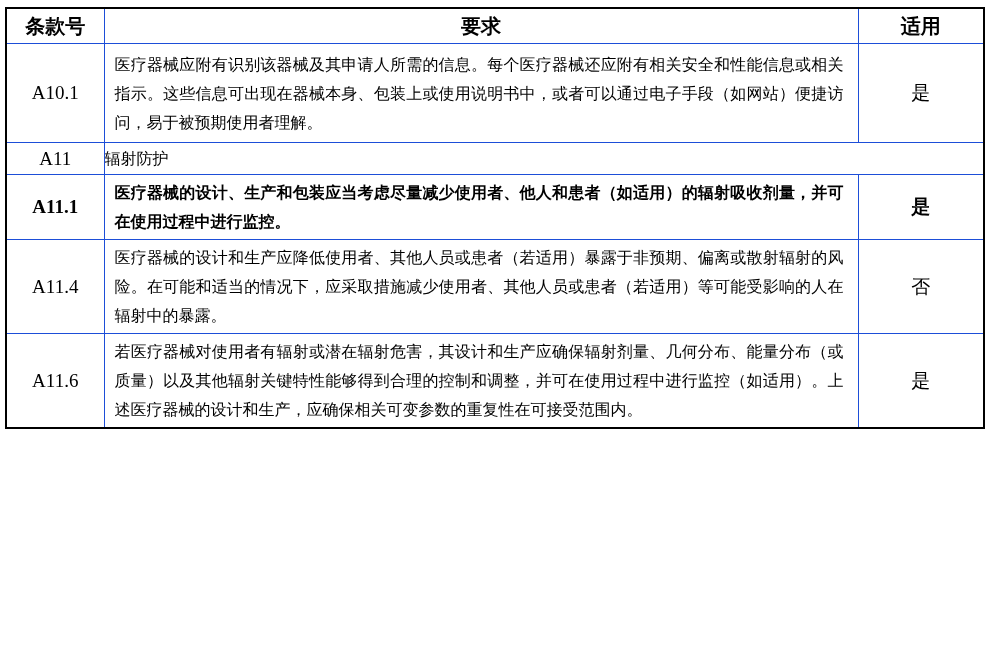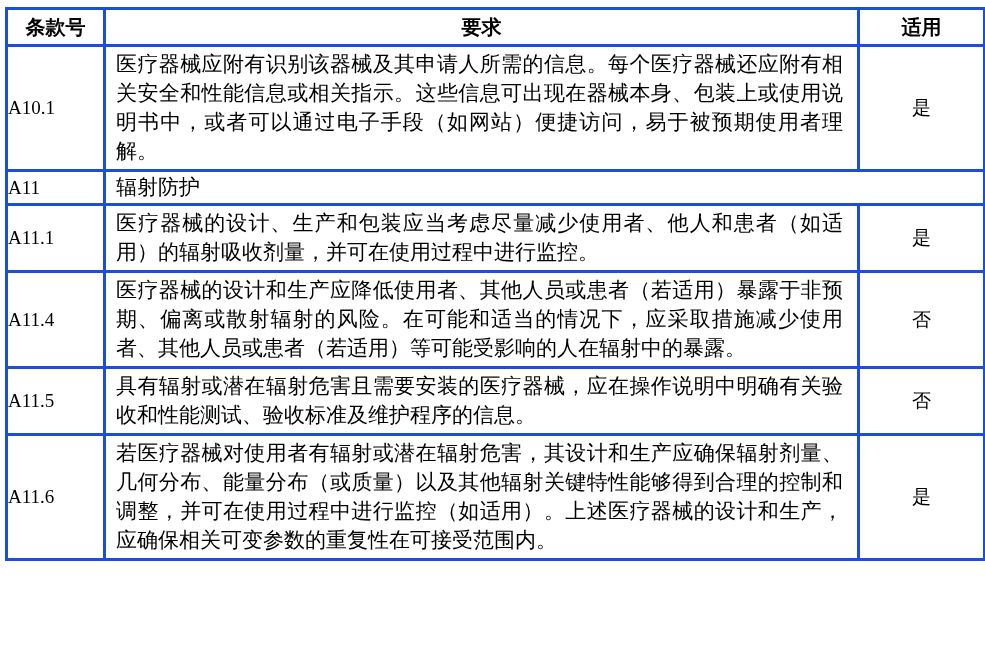--- a/index.html
+++ b/index.html
@@ -22,62 +22,62 @@
     table-layout: fixed;
     width: 978px;
     border: 2px solid #000000;
     color: #000000;
   }
   col.col-clause { width: 98px; }
   col.col-req    { width: 754px; }
   col.col-app    { width: 126px; }
 
   th, td {
-    border: 3px solid #1d4ed8;
+    border: 1px solid #1d4ed8;
     overflow: hidden;
   }
   th {
     font-family: "Liberation Sans", "DejaVu Sans", sans-serif;
     font-weight: bold;
     font-size: 20px;
     text-align: center;
     vertical-align: middle;
     height: 34px;
     padding: 0;
   }
   td.clause-cell {
     font-family: "Liberation Serif", "DejaVu Serif", serif;
     font-size: 19px;
-    text-align: left;
+    text-align: center;
     vertical-align: middle;
-    padding: 0 0;
+    padding: 0 6px;
   }
   td.req-cell {
     font-family: "Liberation Serif", "DejaVu Serif", serif;
-    font-size: 21px;
+    font-size: 16px;
     line-height: 29px;
     text-align: justify;
     vertical-align: middle;
     padding: 3px 14px 3px 10px;
   }
   td.section-cell {
     text-align: left;
-    padding: 1px 10px;
+    padding: 1px 0;
   }
   td.app-cell {
     font-family: "Liberation Serif", "DejaVu Serif", serif;
     font-size: 19px;
     text-align: center;
     vertical-align: middle;
     padding: 0;
   }
   
   tbody tr:nth-child(1) { height: 99px;  }
   tbody tr:nth-child(2) { height: 31px;  }
-  tbody tr:nth-child(3) { height: 60px;  }
+  tbody tr:nth-child(3) { height: 60px; font-weight: bold;  }
   tbody tr:nth-child(4) { height: 90px;  }
   tbody tr:nth-child(5) { height: 59px;  }
   tbody tr:nth-child(6) { height: 91px;  }
   tbody tr:nth-child(7) { height: 59px;  }
   tbody tr:nth-child(8) { height: 111px; }
 </style>
 </head>
 <body style="background: rgb(255, 255, 255); color: rgb(0, 0, 0);">
 
 <div class="page">
@@ -108,24 +108,19 @@
           <td class="clause-cell">A11.1</td>
           <td class="req-cell">医疗器械的设计、生产和包装应当考虑尽量减少使用者、他人和患者（如适用）的辐射吸收剂量，并可在使用过程中进行监控。</td>
           <td class="app-cell">是</td>
         </tr>
         <tr>
           <td class="clause-cell">A11.4</td>
           <td class="req-cell">医疗器械的设计和生产应降低使用者、其他人员或患者（若适用）暴露于非预期、偏离或散射辐射的风险。在可能和适当的情况下，应采取措施减少使用者、其他人员或患者（若适用）等可能受影响的人在辐射中的暴露。</td>
           <td class="app-cell">否</td>
         </tr>
         <tr>
-          <td class="clause-cell">A11.5</td>
-          <td class="req-cell">具有辐射或潜在辐射危害且需要安装的医疗器械，应在操作说明中明确有关验收和性能测试、验收标准及维护程序的信息。</td>
-          <td class="app-cell">否</td>
-        </tr>
-        <tr>
           <td class="clause-cell">A11.6</td>
           <td class="req-cell">若医疗器械对使用者有辐射或潜在辐射危害，其设计和生产应确保辐射剂量、几何分布、能量分布（或质量）以及其他辐射关键特性能够得到合理的控制和调整，并可在使用过程中进行监控（如适用）。上述医疗器械的设计和生产，应确保相关可变参数的重复性在可接受范围内。</td>
           <td class="app-cell">是</td>
         </tr>
       </tbody>
   </table>
 </div>
 
 </body></html>

